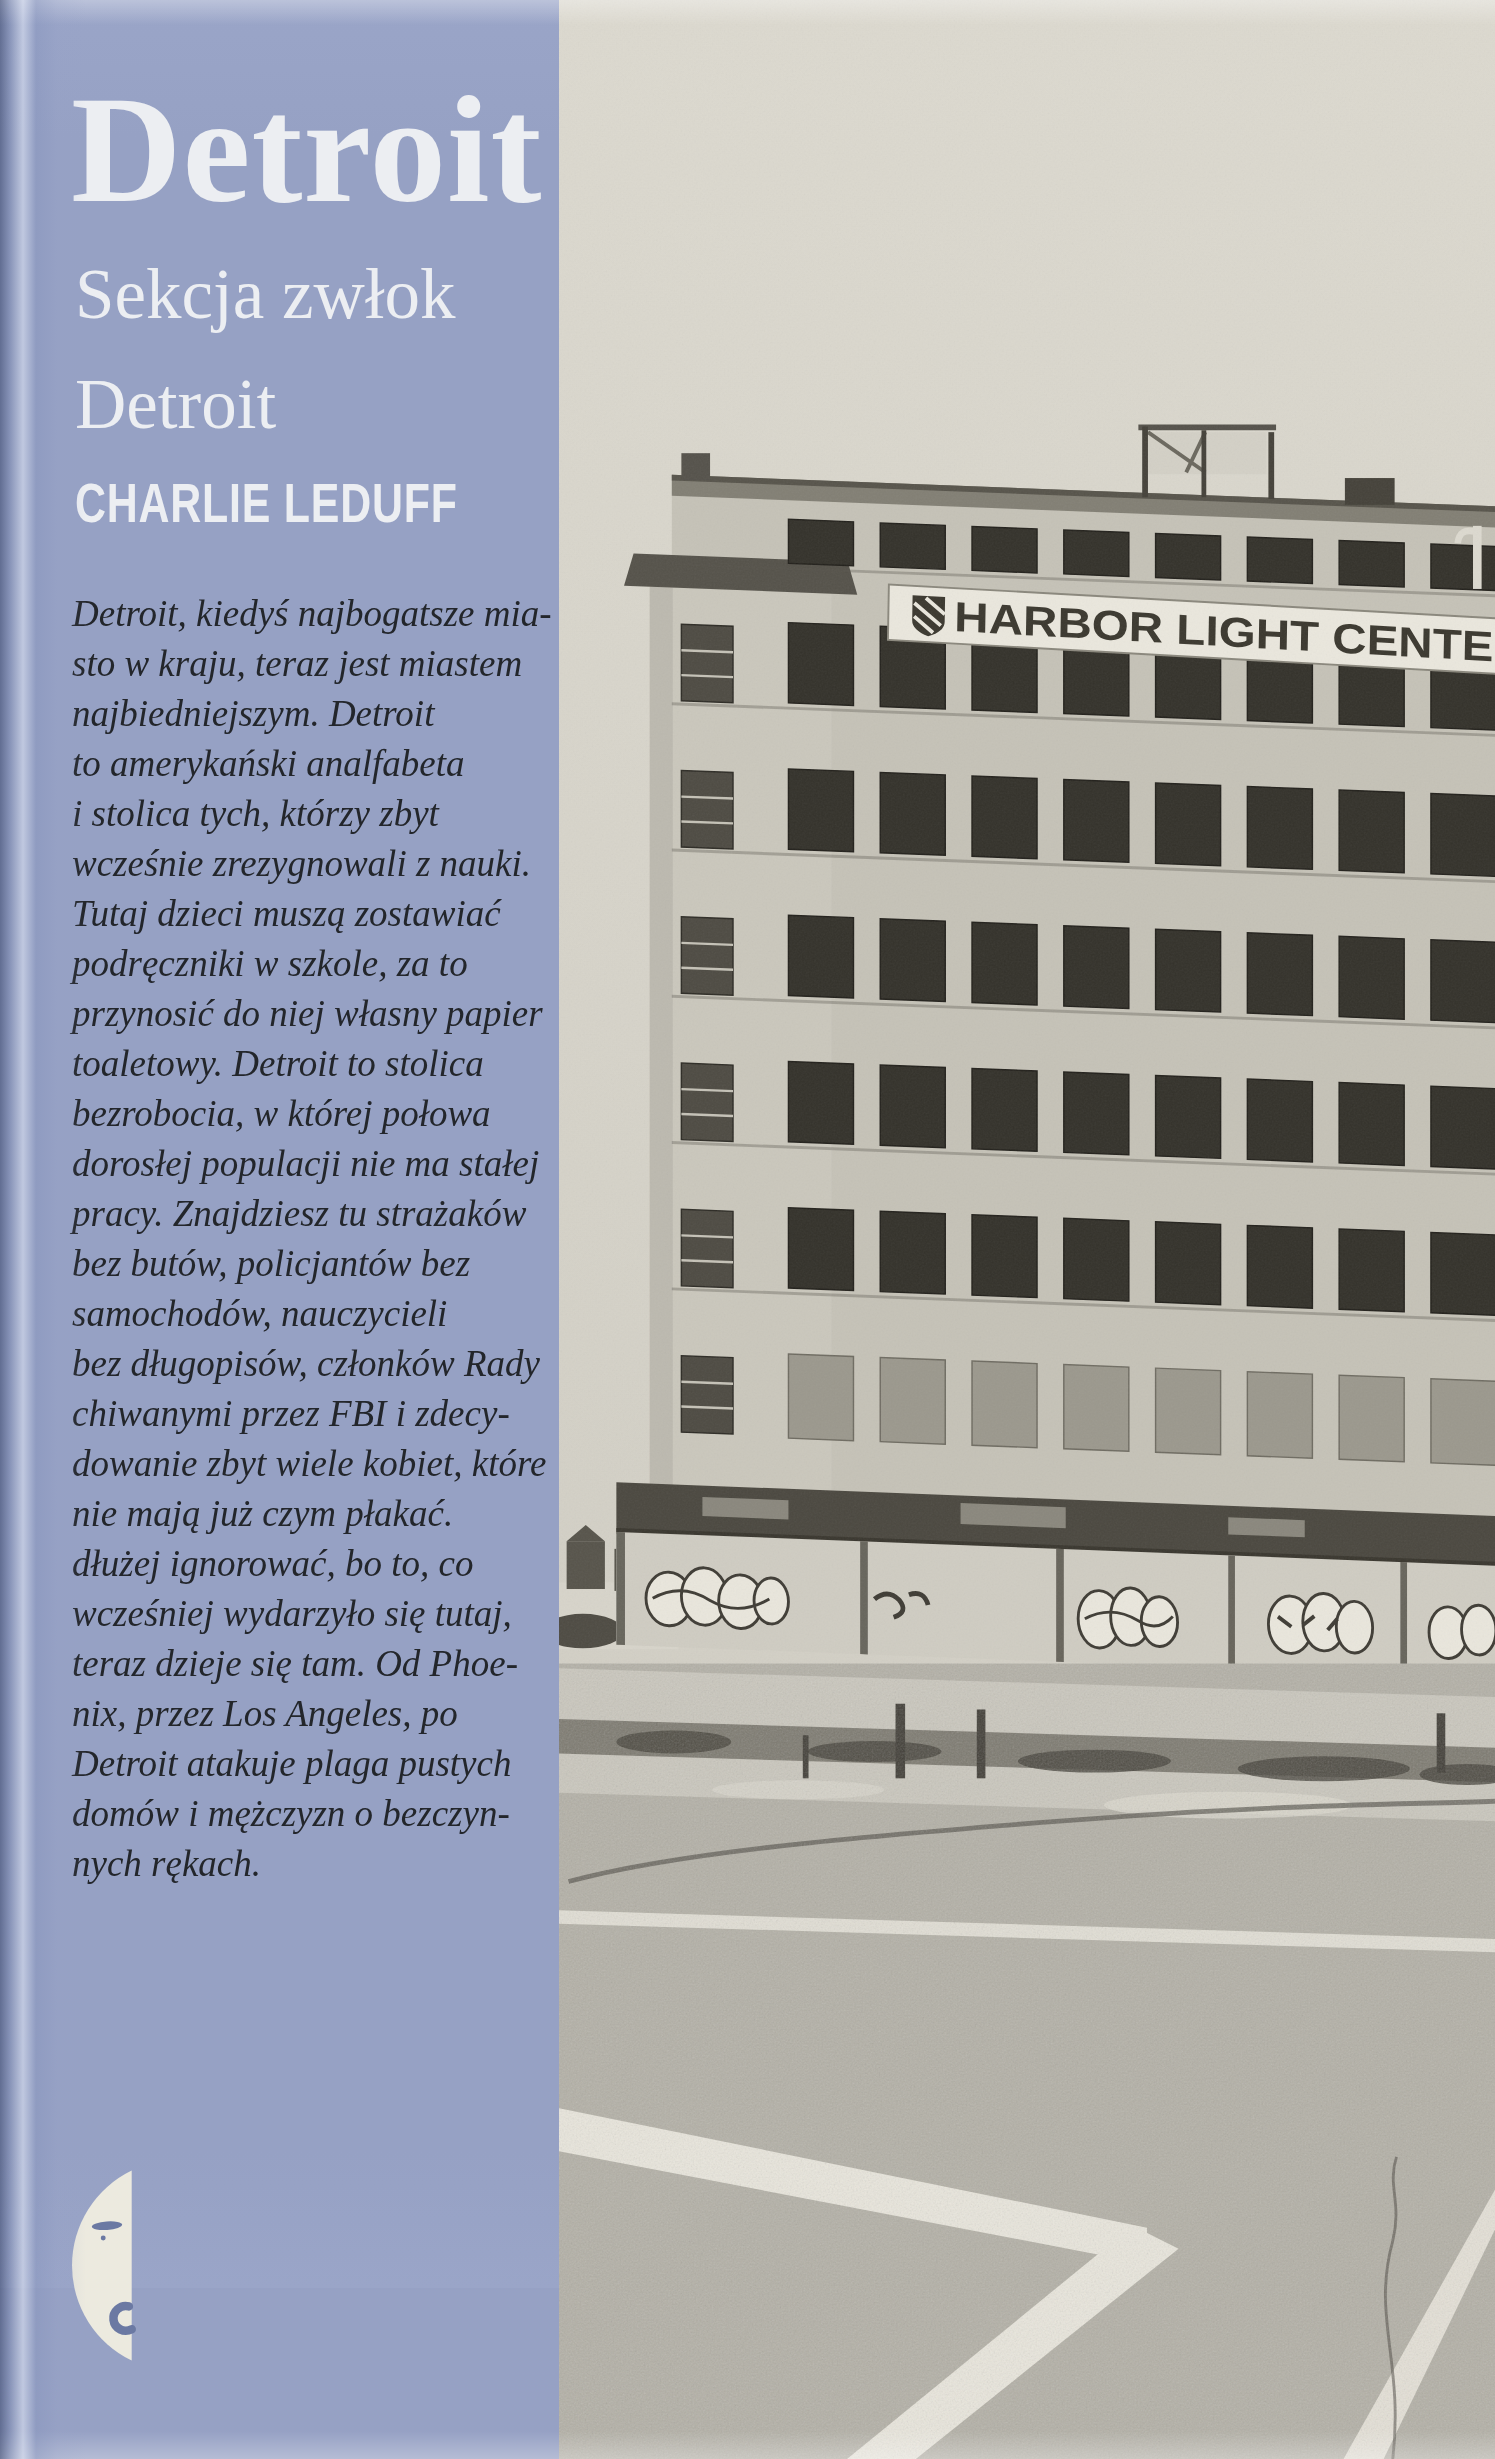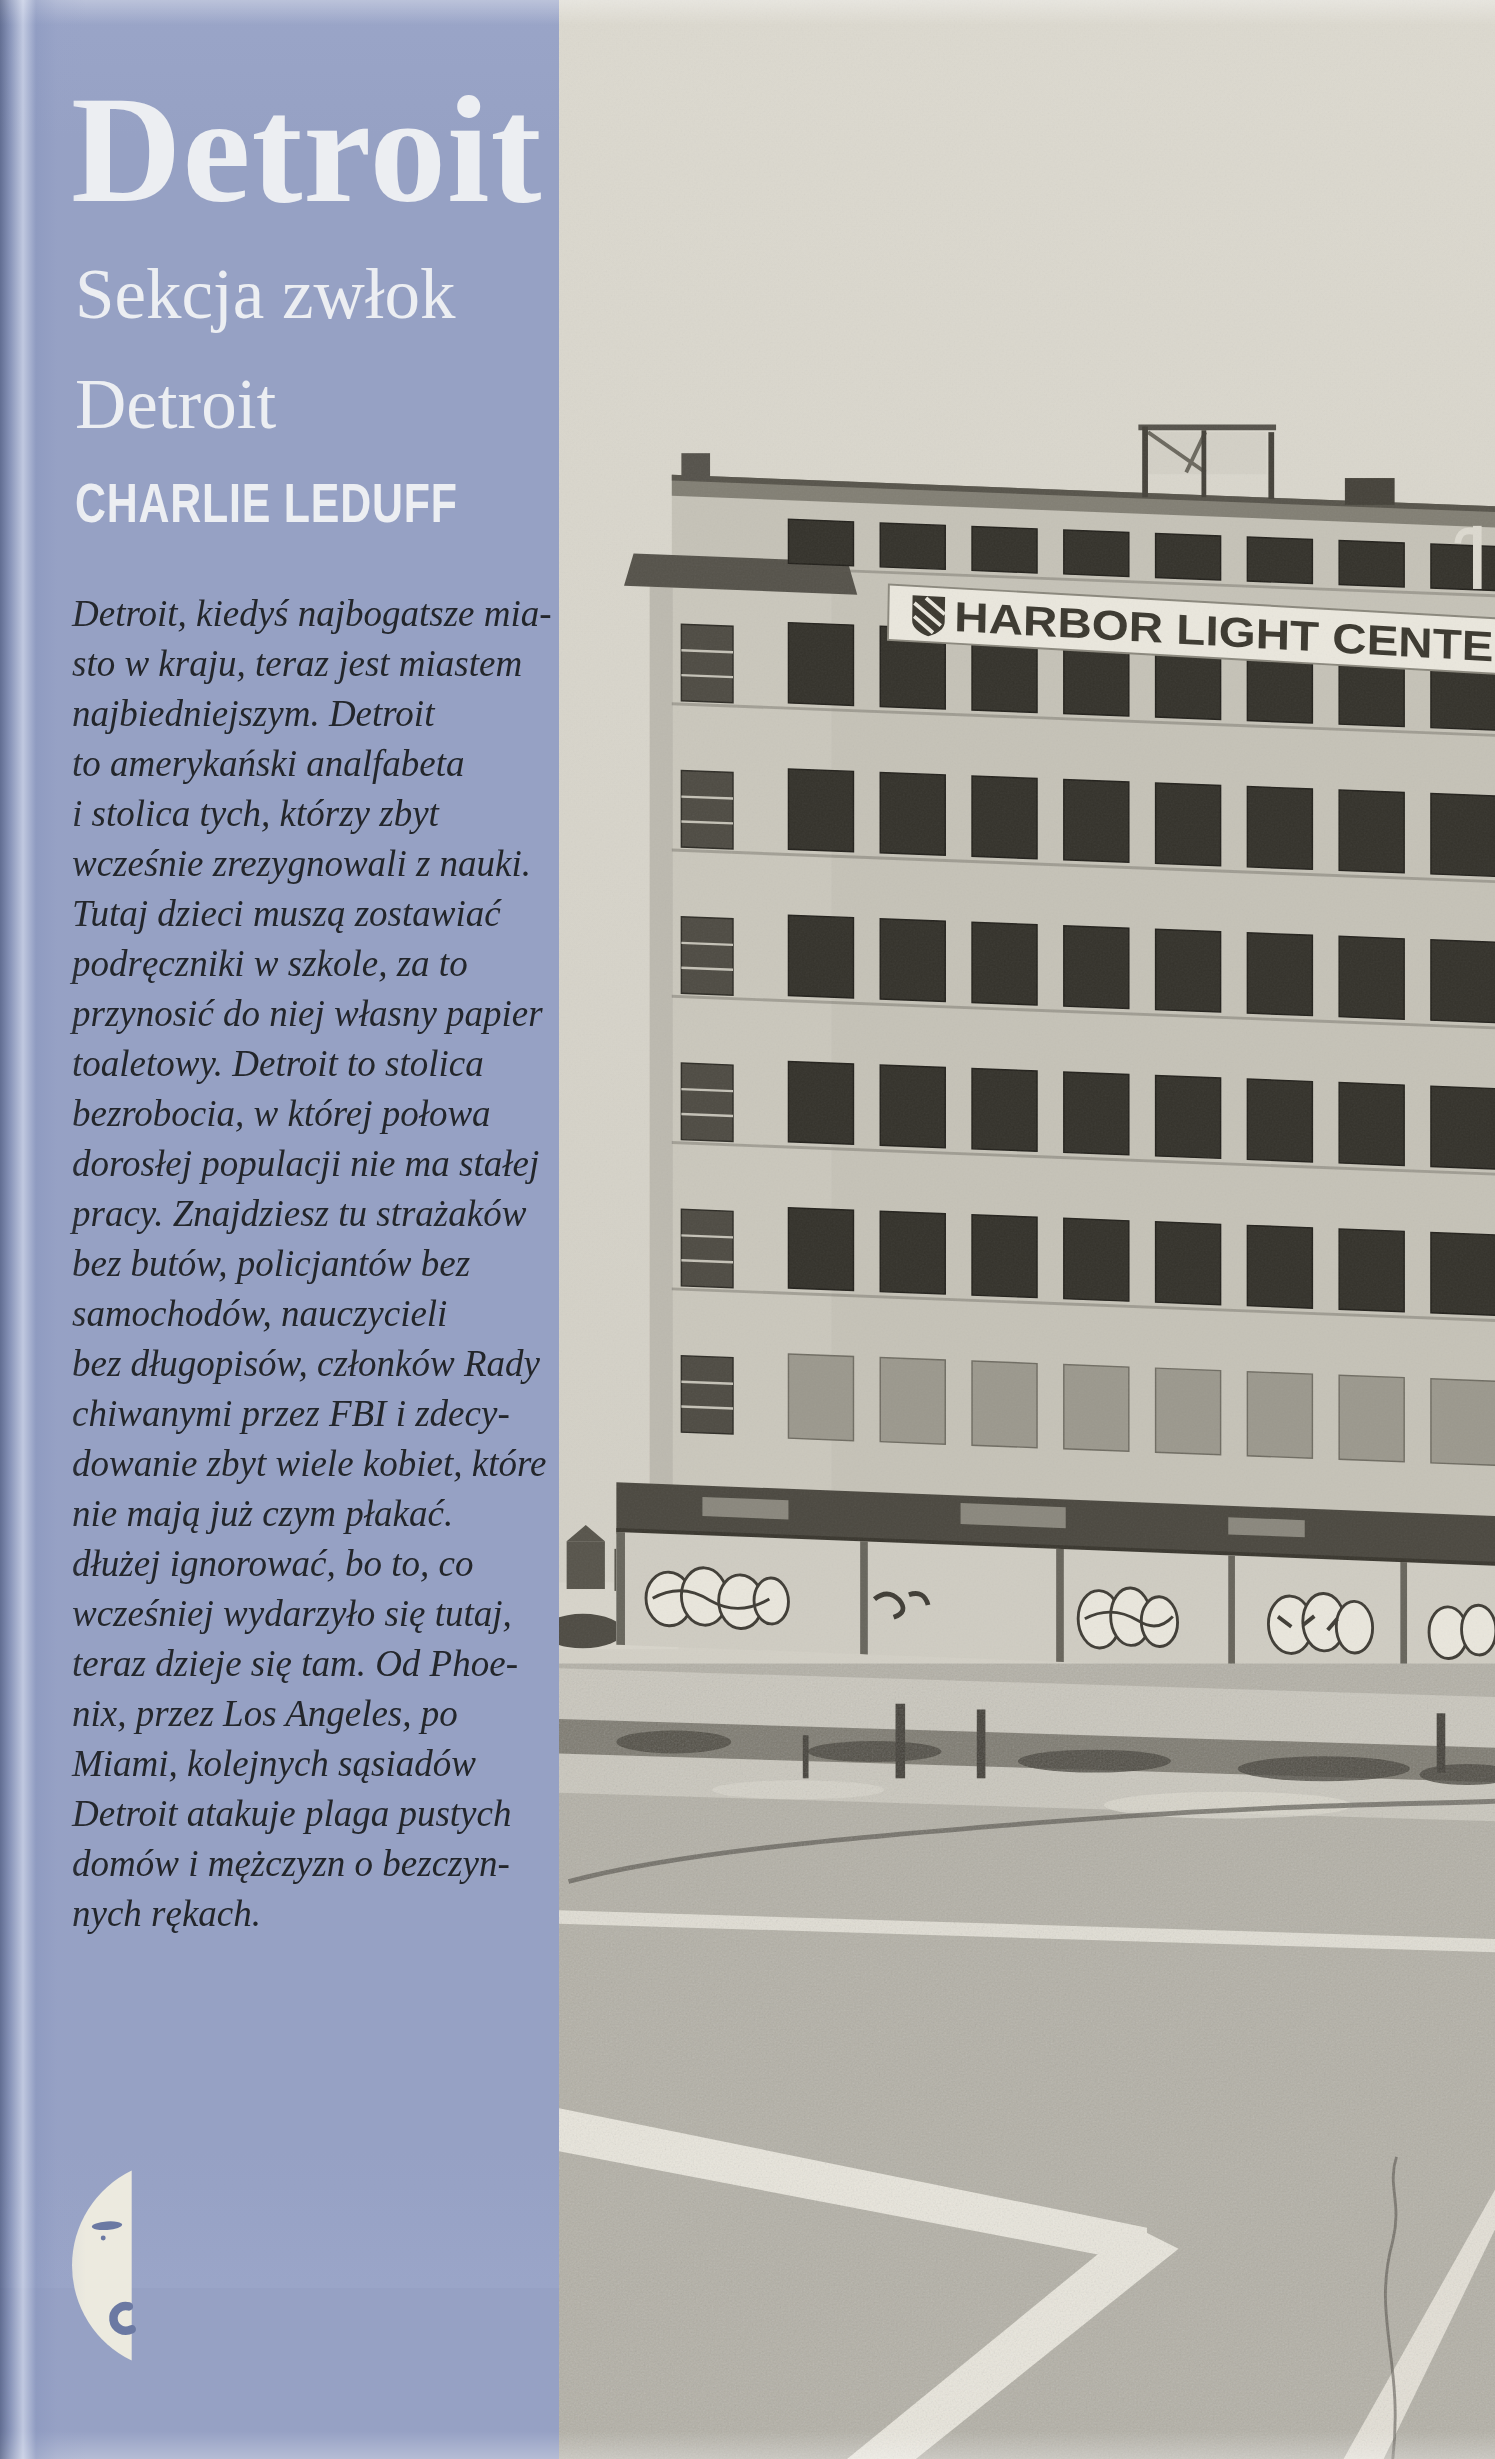--- a/index.html
+++ b/index.html
@@ -60,21 +60,20 @@
         <div class="blurb-line">bez butów, policjantów bez</div>
         <div class="blurb-line">samochodów, nauczycieli</div>
         <div class="blurb-line">bez długopisów, członków Rady</div>
         <div class="blurb-line">chiwanymi przez FBI i zdecy-</div>
         <div class="blurb-line">dowanie zbyt wiele kobiet, które</div>
         <div class="blurb-line">nie mają już czym płakać.</div>
         <div class="blurb-line">dłużej ignorować, bo to, co</div>
         <div class="blurb-line">wcześniej wydarzyło się tutaj,</div>
         <div class="blurb-line">teraz dzieje się tam. Od Phoe-</div>
         <div class="blurb-line">nix, przez Los Angeles, po</div>
-        <div class="blurb-line">Miami, kolejnych sąsiadów</div>
         <div class="blurb-line">Detroit atakuje plaga pustych</div>
         <div class="blurb-line">domów i mężczyzn o bezczyn-</div>
         <div class="blurb-line">nych rękach.</div>
       </div>
 
     <svg class="logo" width="76" height="201" viewBox="0 0 80 210">
       <path d="M66,4 A111,111 0 0 0 66,204 Z" fill="#eceadf"></path>
       <ellipse cx="40" cy="62" rx="16" ry="4.5" fill="#6b79a3" transform="rotate(-4 40 62)"></ellipse>
       <circle cx="36" cy="75" r="2.6" fill="#6b79a3"></circle>
       <path d="M63,147 a13,13 0 1 0 3,24" fill="none" stroke="#6b79a3" stroke-width="9" stroke-linecap="round"></path>

